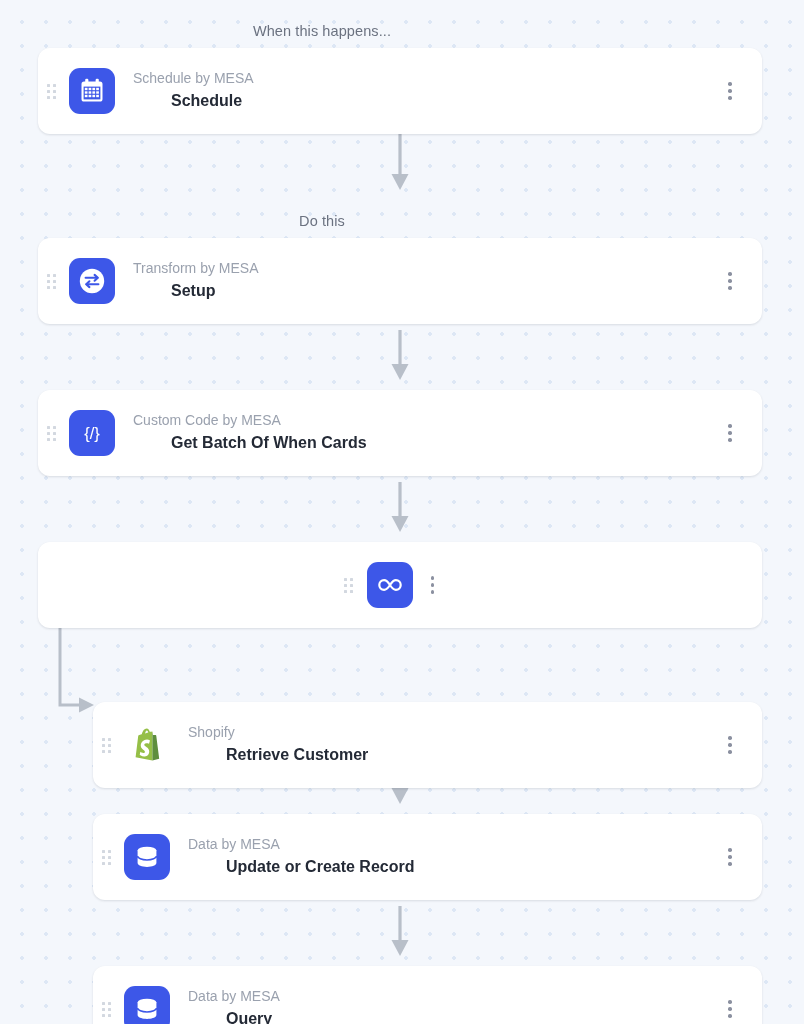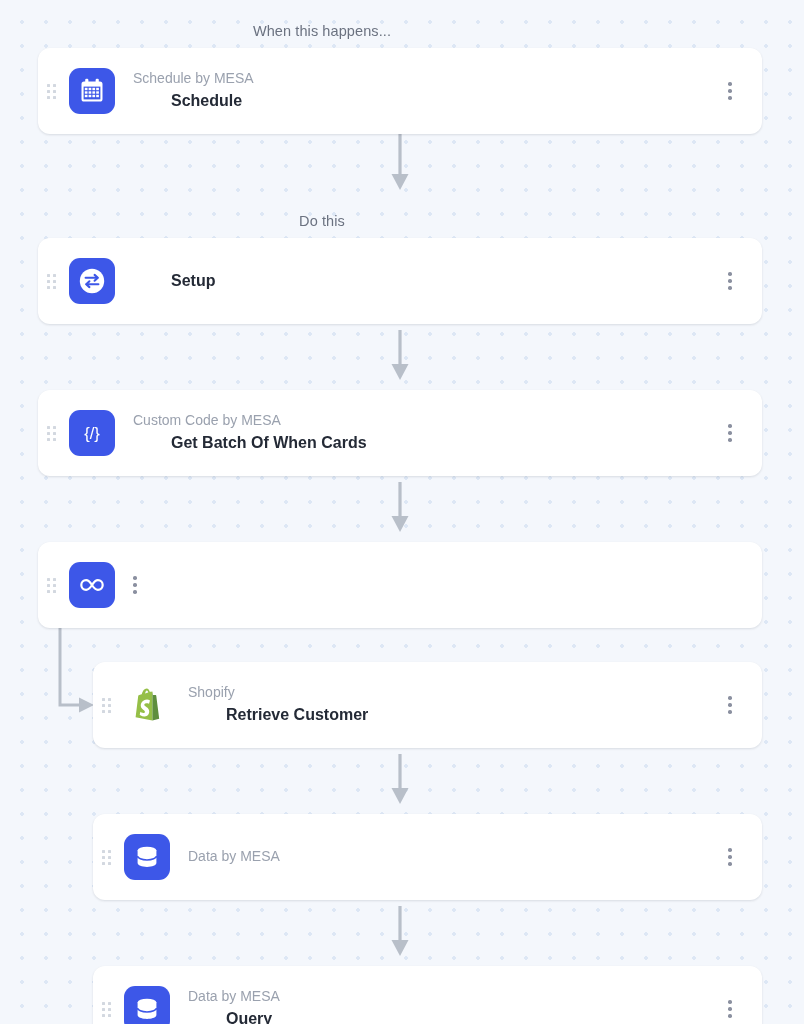--- a/index.html
+++ b/index.html
@@ -39,21 +39,21 @@
   .card {
     position: absolute;
     background: #ffffff;
     border-radius: 12px;
     box-shadow: 0 1px 2px rgba(16, 24, 40, 0.05),
                 0 1px 3px rgba(16, 24, 40, 0.07);
     display: flex;
     align-items: center;
     height: 86px;
   }
-  .card.root  { left: 38px;  width: 724px; }
+  .card.root  { left: 38px;  width: 724px; justify-content: center; }
   .card.child { left: 93px;  width: 669px; }
 
   
   .drag-handle {
     width: 18px;
     height: 86px;
     flex: 0 0 18px;
     display: flex;
     align-items: center;
     justify-content: center;
@@ -250,20 +250,21 @@
       <svg width="32" height="32" viewBox="0 0 32 32">
         <circle cx="16" cy="16" r="12.2" fill="#ffffff"></circle>
         <path d="M9.6 12.8 L21.4 12.8" stroke="#3d57e8" stroke-width="2.1" stroke-linecap="round" fill="none"></path>
         <path d="M18.6 9.9 L21.8 12.8 L18.6 15.7" stroke="#3d57e8" stroke-width="2.1" stroke-linecap="round" stroke-linejoin="round" fill="none"></path>
         <path d="M22.4 19.2 L10.6 19.2" stroke="#3d57e8" stroke-width="2.1" stroke-linecap="round" fill="none"></path>
         <path d="M13.4 16.3 L10.2 19.2 L13.4 22.1" stroke="#3d57e8" stroke-width="2.1" stroke-linecap="round" stroke-linejoin="round" fill="none"></path>
       </svg>
     </div>
 
     <div class="card-text">
+      <div class="card-subtitle">Transform by MESA</div>
       <div class="card-title">Setup</div>
     </div>
 
     <div class="kebab">
       <i></i>
         <i></i>
         <i></i>
     </div>
   </div>
 
@@ -325,21 +326,21 @@
     </div>
 
 
     <div class="kebab">
       <i></i>
         <i></i>
         <i></i>
     </div>
   </div>
 
-  <div class="card child" style="top:662px;">
+  <div class="card child" style="top:702px;">
 
     <div class="drag-handle">
       <span class="dots">
           <i></i>
           <i></i>
           <i></i>
           <i></i>
           <i></i>
           <i></i>
         </span>
@@ -402,20 +403,21 @@
                  C21.2 19.1 25.4 17.4 25.4 15.2 L25.4 9.6" fill="#ffffff"></path>
         <path d="M6.6 16.4 L6.6 22.0 C6.6 24.2 10.8 25.9 16 25.9
                  C21.2 25.9 25.4 24.2 25.4 22.0 L25.4 16.4" fill="#ffffff"></path>
         <path d="M6.6 15.0 C6.6 17.2 10.8 18.9 16 18.9
                  C21.2 18.9 25.4 17.2 25.4 15.0" fill="none" stroke="#3d57e8" stroke-width="1.5"></path>
       </svg>
     </div>
 
     <div class="card-text">
       <div class="card-subtitle">Data by MESA</div>
+      <div class="card-title">Update or Create Record</div>
     </div>
 
     <div class="kebab">
       <i></i>
         <i></i>
         <i></i>
     </div>
   </div>
 
   <div class="card child" style="top:966px;">

